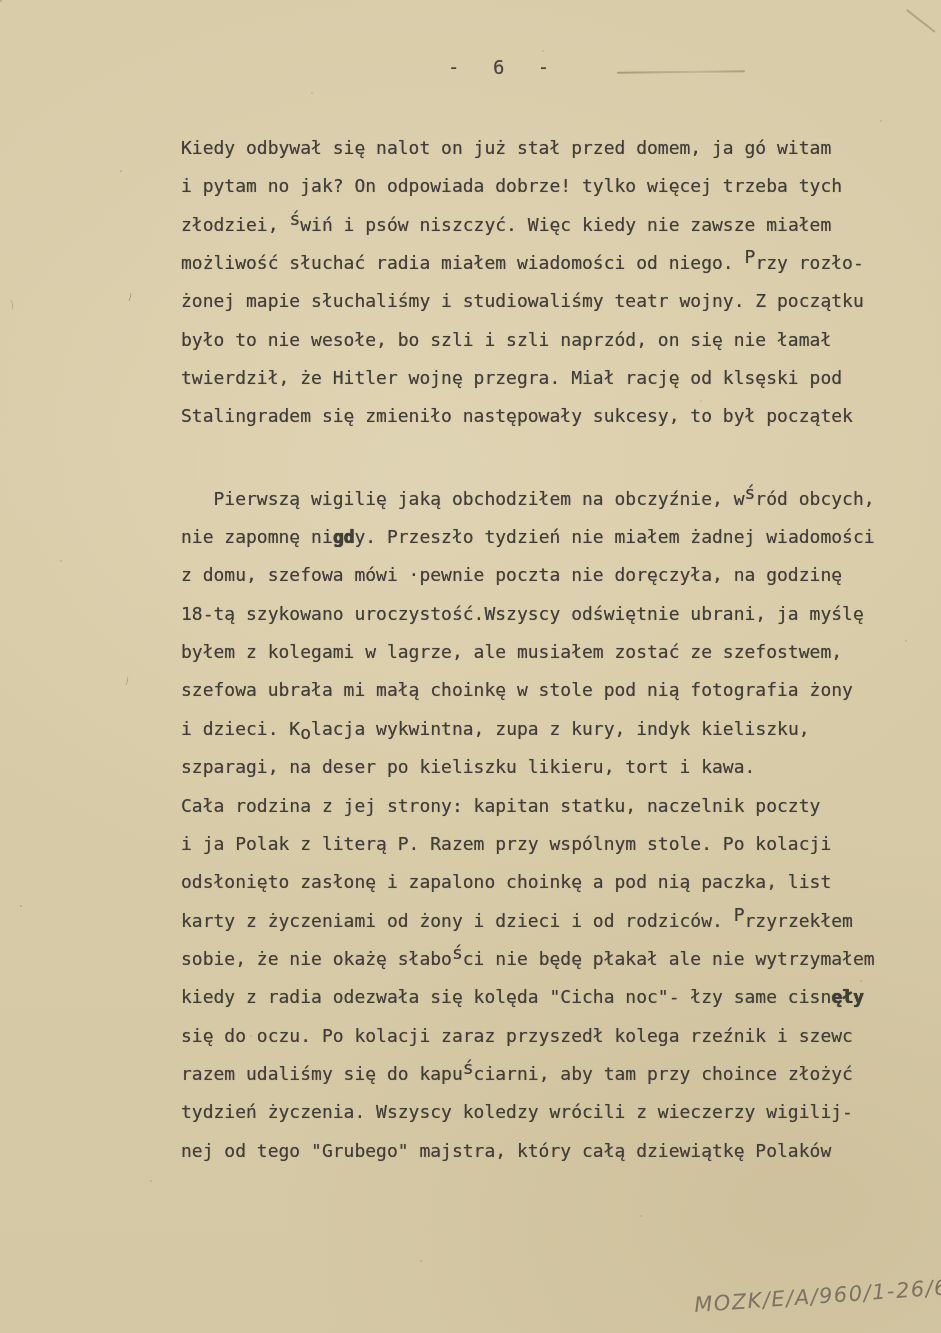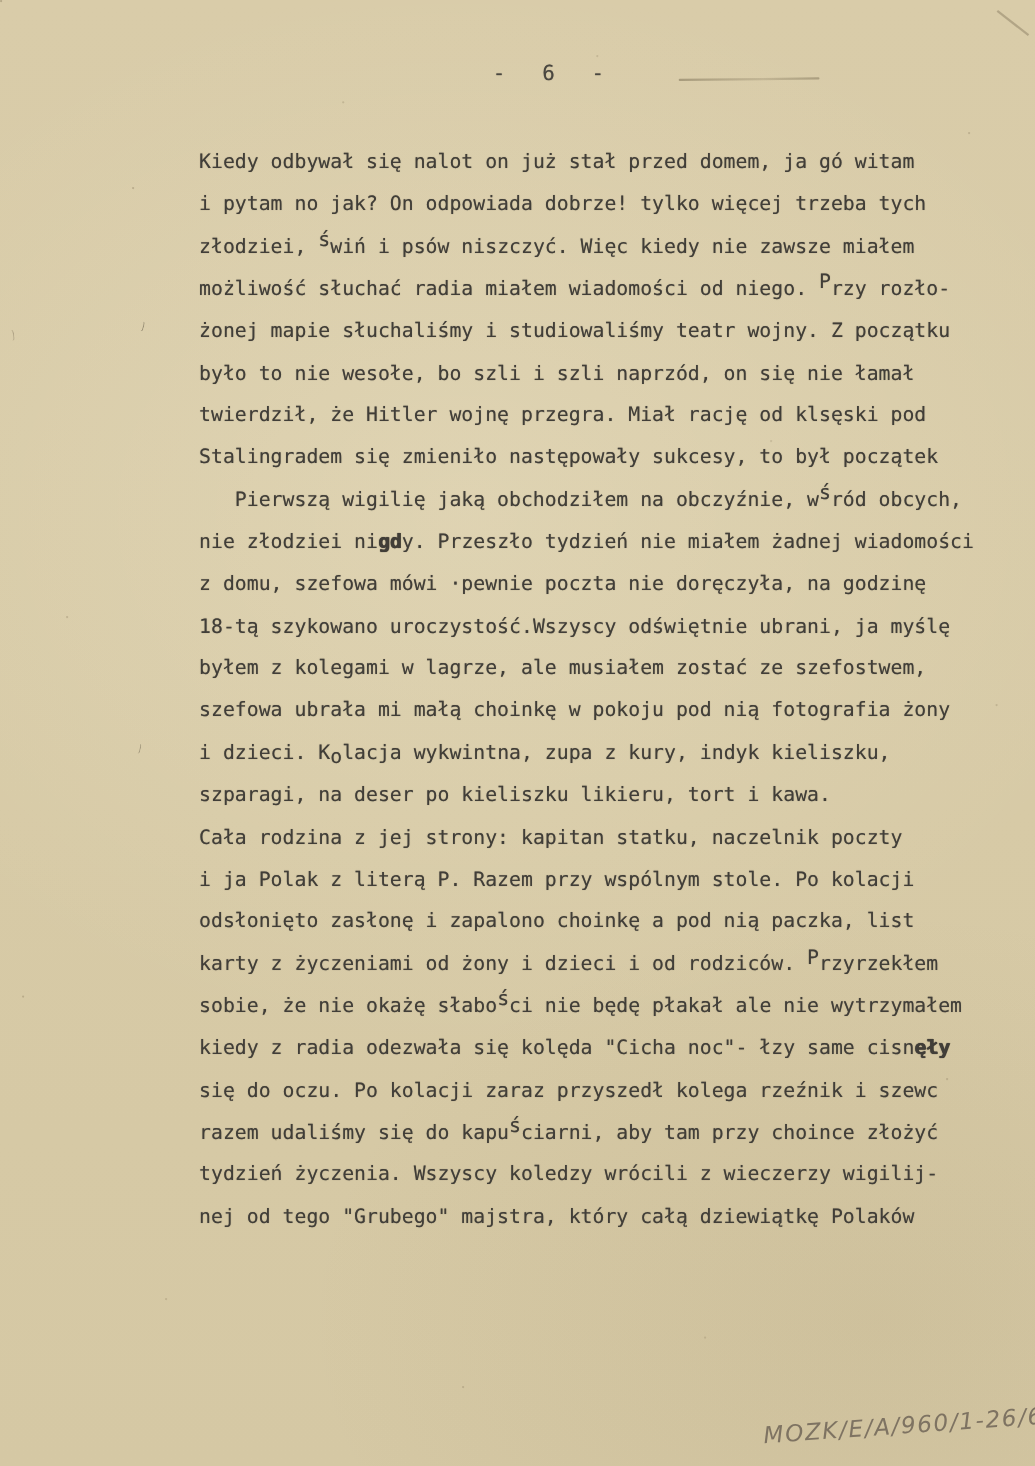--- a/index.html
+++ b/index.html
@@ -78,26 +78,26 @@
   <div class="stray-c"></div>
   <div class="text-block" id="text-block">
       <div class="line"><span>Kiedy odbywał się nalot on już stał przed domem, ja gó witam</span></div>
       <div class="line"><span>i pytam no jak? On odpowiada dobrze! tylko więcej trzeba tych</span></div>
       <div class="line"><span>złodziei, </span><span class="sup">ś</span><span>wiń i psów niszczyć. Więc kiedy nie zawsze miałem</span></div>
       <div class="line"><span>możliwość słuchać radia miałem wiadomości od niego. </span><span class="sup">P</span><span>rzy rozło-</span></div>
       <div class="line"><span>żonej mapie słuchaliśmy i studiowaliśmy teatr wojny. Z początku</span></div>
       <div class="line"><span>było to nie wesołe, bo szli i szli naprzód, on się nie łamał</span></div>
       <div class="line"><span>twierdził, że Hitler wojnę przegra. Miał rację od klsęski pod</span></div>
       <div class="line"><span>Stalingradem się zmieniło następowały sukcesy, to był początek</span></div>
-      <div class="line" style="padding-left: 3ch;"><span>Pierwszą wigilię jaką obchodziłem na obczyźnie, w</span><span class="sup">ś</span><span>ród obcych,</span></div>
-      <div class="line"><span>nie złodziei ni</span><span class="ovr">gd</span><span>y. Przeszło tydzień nie miałem żadnej wiadomości</span></div>
+      <div class="line" style="padding-left: 3ch; margin-top: 44px;"><span>Pierwszą wigilię jaką obchodziłem na obczyźnie, w</span><span class="sup">ś</span><span>ród obcych,</span></div>
+      <div class="line"><span>nie zapomnę ni</span><span class="ovr">gd</span><span>y. Przeszło tydzień nie miałem żadnej wiadomości</span></div>
       <div class="line"><span>z domu, szefowa mówi ·pewnie poczta nie doręczyła, na godzinę</span></div>
       <div class="line"><span>18-tą szykowano uroczystość.Wszyscy odświętnie ubrani, ja myślę</span></div>
       <div class="line"><span>byłem z kolegami w lagrze, ale musiałem zostać ze szefostwem,</span></div>
-      <div class="line"><span>szefowa ubrała mi małą choinkę w pokoju pod nią fotografia żony</span></div>
+      <div class="line"><span>szefowa ubrała mi małą choinkę w stole pod nią fotografia żony</span></div>
       <div class="line"><span>i dzieci. K</span><span class="sub">o</span><span>lacja wykwintna, zupa z kury, indyk kieliszku,</span></div>
       <div class="line"><span>szparagi, na deser po kieliszku likieru, tort i kawa.</span></div>
       <div class="line"><span>Cała rodzina z jej strony: kapitan statku, naczelnik poczty</span></div>
       <div class="line"><span>i ja Polak z literą P. Razem przy wspólnym stole. Po kolacji</span></div>
       <div class="line"><span>odsłonięto zasłonę i zapalono choinkę a pod nią paczka, list</span></div>
       <div class="line"><span>karty z życzeniami od żony i dzieci i od rodziców. </span><span class="sup">P</span><span>rzyrzekłem</span></div>
       <div class="line"><span>sobie, że nie okażę słabo</span><span class="sup">ś</span><span>ci nie będę płakał ale nie wytrzymałem</span></div>
       <div class="line"><span>kiedy z radia odezwała się kolęda "Cicha noc"- łzy same cisn</span><span class="ovr">ęły</span></div>
       <div class="line"><span>się do oczu. Po kolacji zaraz przyszedł kolega rzeźnik i szewc</span></div>
       <div class="line"><span>razem udaliśmy się do kapu</span><span class="sup">ś</span><span>ciarni, aby tam przy choince złożyć</span></div>

